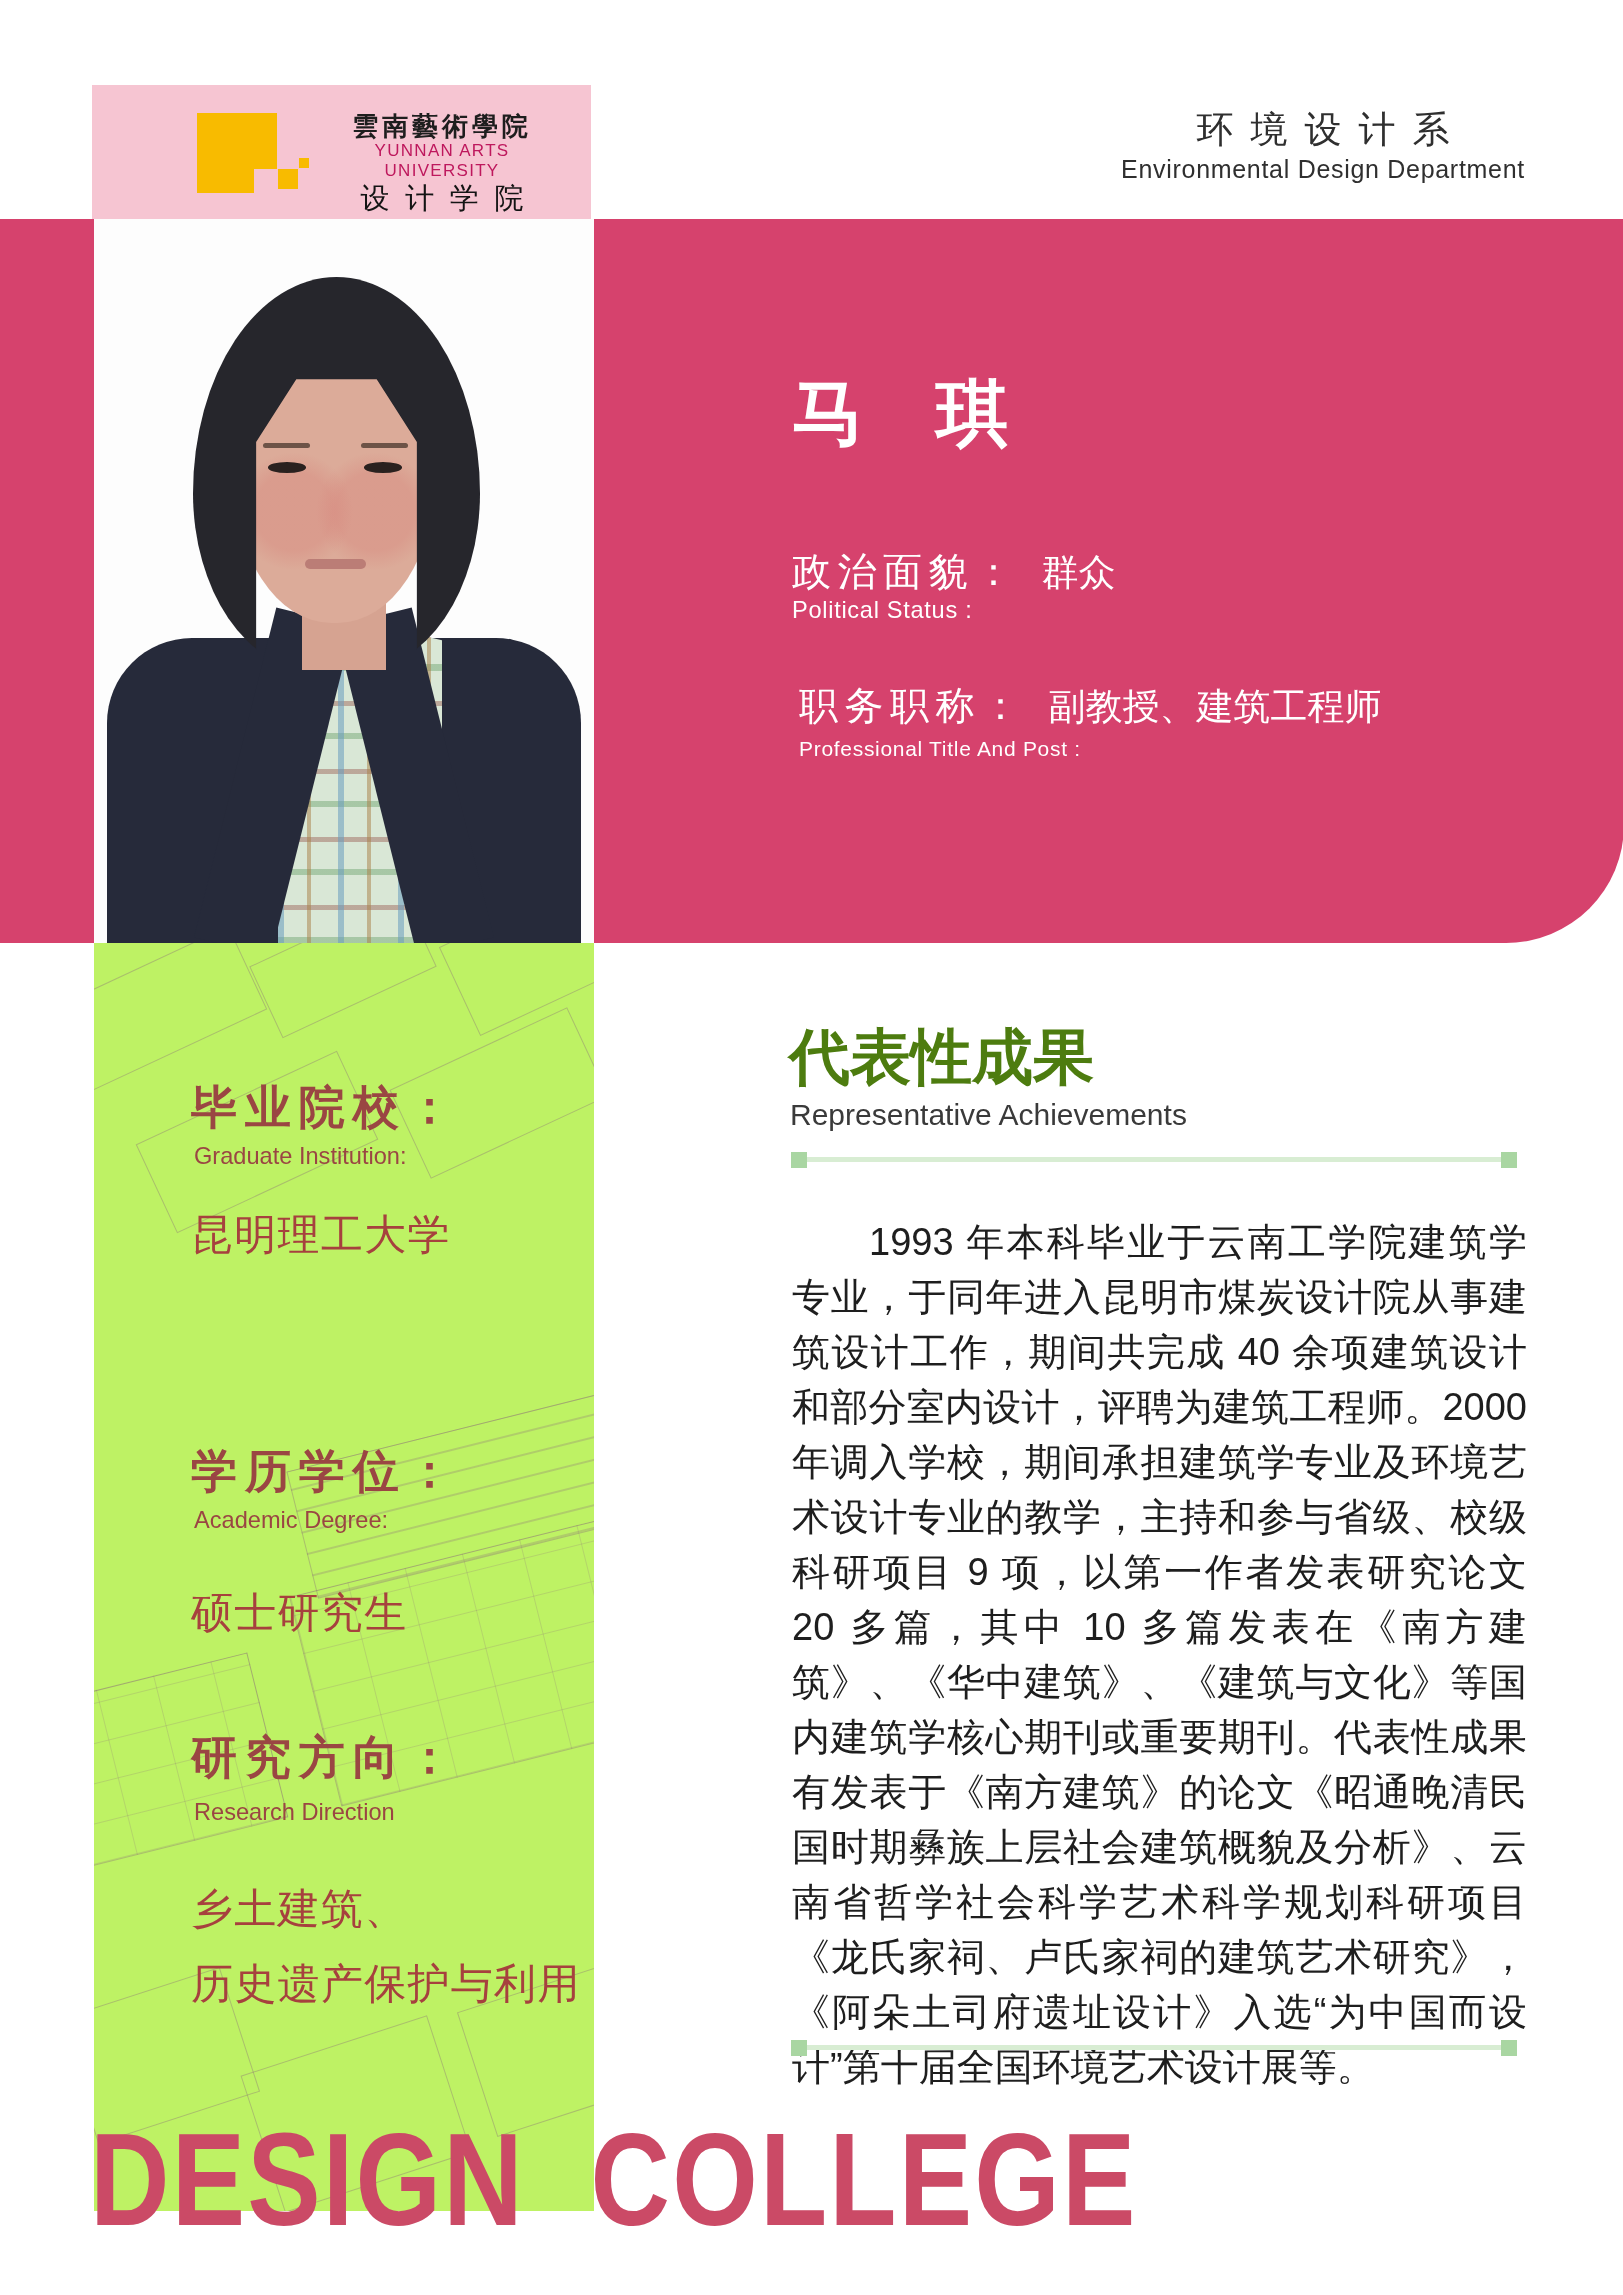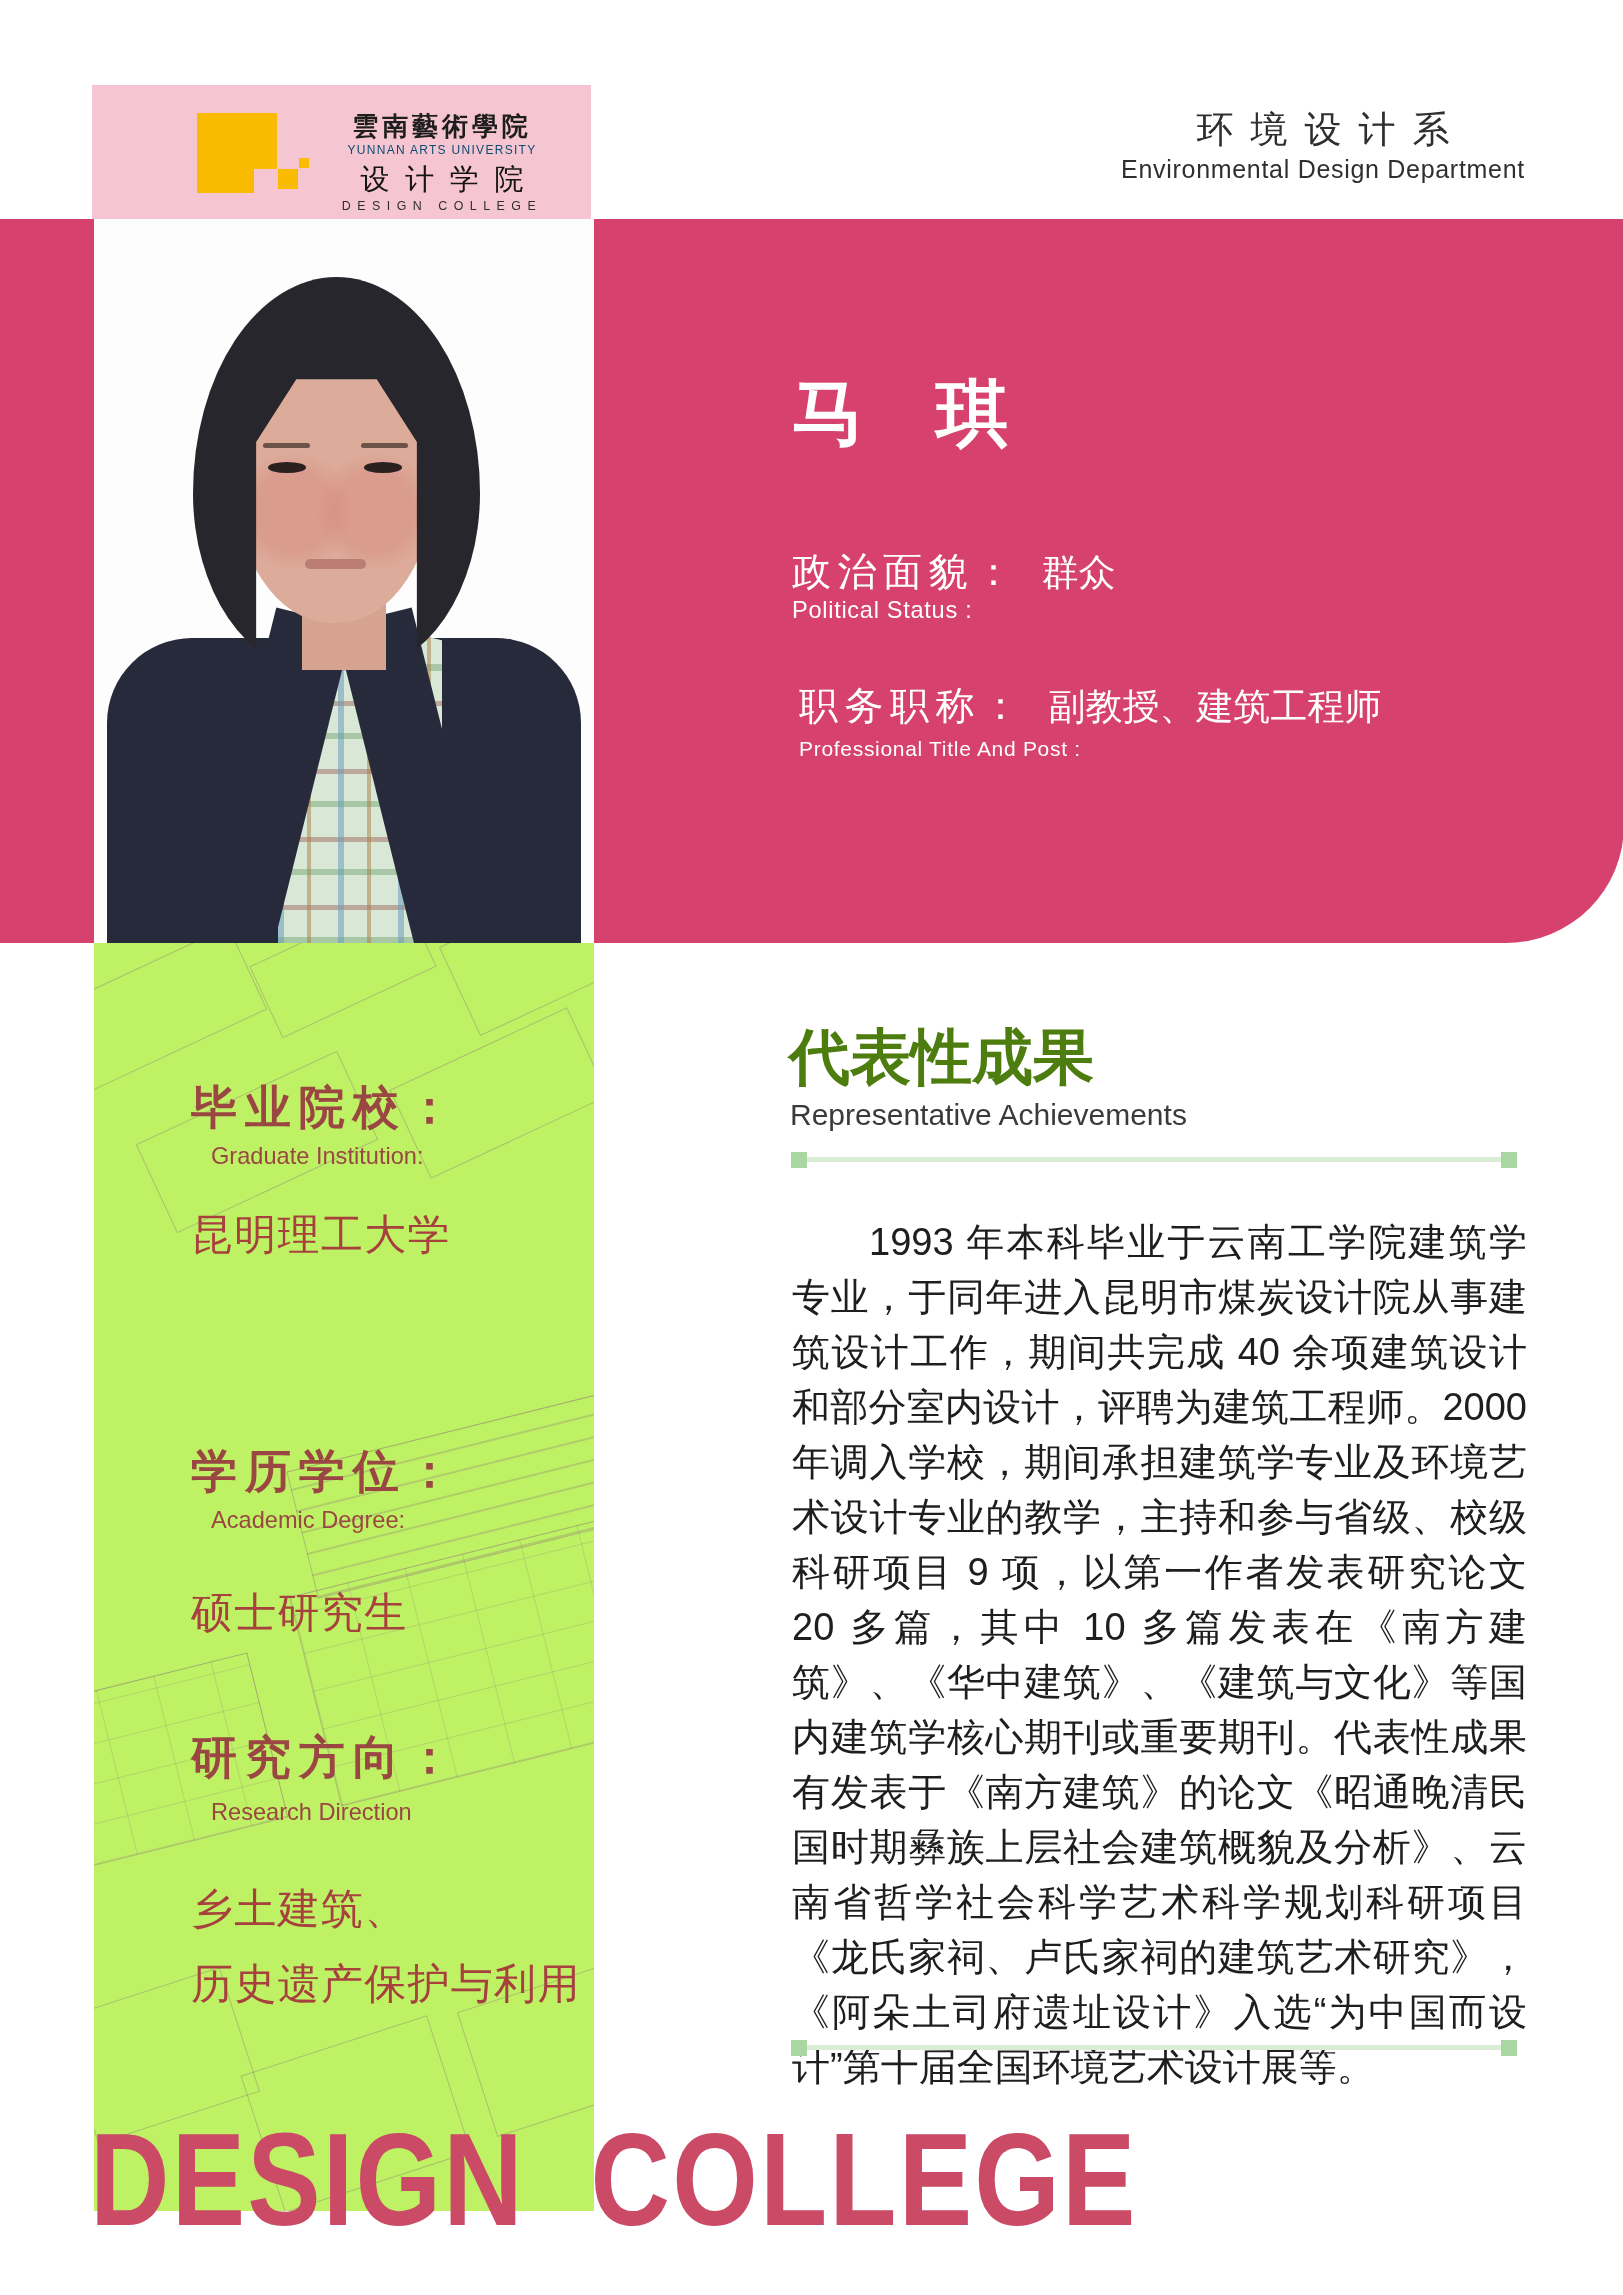--- a/index.html
+++ b/index.html
@@ -16,21 +16,21 @@
   .logo-box {
     left:92px; top:85px; width:499px; height:172px;
     background:#f6c5d2;
   }
   .logo-sq-big   { left:105px; top:27.5px;  width:80px; height:80px; background:#f8bb00; }
   .logo-sq-notch { left:162px; top:84px; width:23.6px;  height:23.6px;  background:#f6c5d2; }
   .logo-sq-mid   { left:186px; top:84px; width:19.6px;  height:19.6px;  background:#f8bb00; }
   .logo-sq-tiny  { left:207px; top:73px; width:9.8px;  height:9.8px;  background:#f8bb00; }
   .logo-text { left:229px; top:26px; width:242px; text-align:center; color:#1e1e1e; }
   .logo-cn-callig { font-family:"DejaVu Serif", serif; font-weight:bold; font-size:26px; letter-spacing:3.9px; line-height:30px; }
-  .logo-en-univ   { font-size:12px; letter-spacing:1.3px; line-height:19.6px; color:#0c4a6e; }
+  .logo-en-univ   { font-size:17px; letter-spacing:1.3px; line-height:19.6px; color:#be185d; }
   .logo-cn-college{ font-size:29px; letter-spacing:15.7px; text-indent:15.7px; line-height:37px; font-weight:500; color:#141414; }
   .logo-en-college{ font-size:12.4px; letter-spacing:6.5px; line-height:17px; color:#2e2e2e; }
 
   
   .dept-header { left:1112px; top:108px; width:422px; text-align:center; color:#2f2f2f; }
   .dept-cn { font-size:37px; letter-spacing:17px; text-indent:17px; font-weight:500; line-height:44px; }
   .dept-en { font-size:25px; letter-spacing:0.7px; line-height:34px; font-weight:400; }
 
   
   .hero {
@@ -78,21 +78,21 @@
   .sk { position:absolute; border:1.3px solid rgba(138,108,120,.38); }
   .sk-stripes {
     background:repeating-linear-gradient(0deg, rgba(138,108,120,.28) 0 2px, transparent 2px 22px);
   }
   .sk-grid {
     background:
       repeating-linear-gradient(0deg, rgba(138,108,120,.22) 0 1.3px, transparent 1.3px 39px),
       repeating-linear-gradient(90deg, rgba(138,108,120,.22) 0 1.3px, transparent 1.3px 59px);
   }
   .sb-label { position:absolute; left:97px; font-size:46px; font-weight:bold; letter-spacing:7.9px; color:#9a4643; }
-  .sb-en    { position:absolute; left:117px; font-size:23.6px; color:#9a4643; }
+  .sb-en    { position:absolute; left:100px; font-size:23.6px; color:#9a4643; }
   .sb-value { position:absolute; left:97px; font-size:42px; color:#a6413e; letter-spacing:1.3px; }
 
   
   .person-name {
     left:792px; top:330px; width:589px;
     font-family:"DejaVu Serif", serif; font-weight:bold;
     font-size:72px; line-height:124px; color:#ffffff;margin-top:21px;
   }
   .field-row { position:absolute; display:flex; align-items:baseline; color:#ffffff; }
   .field-label { font-size:39px; font-weight:normal; letter-spacing:6.5px; }

